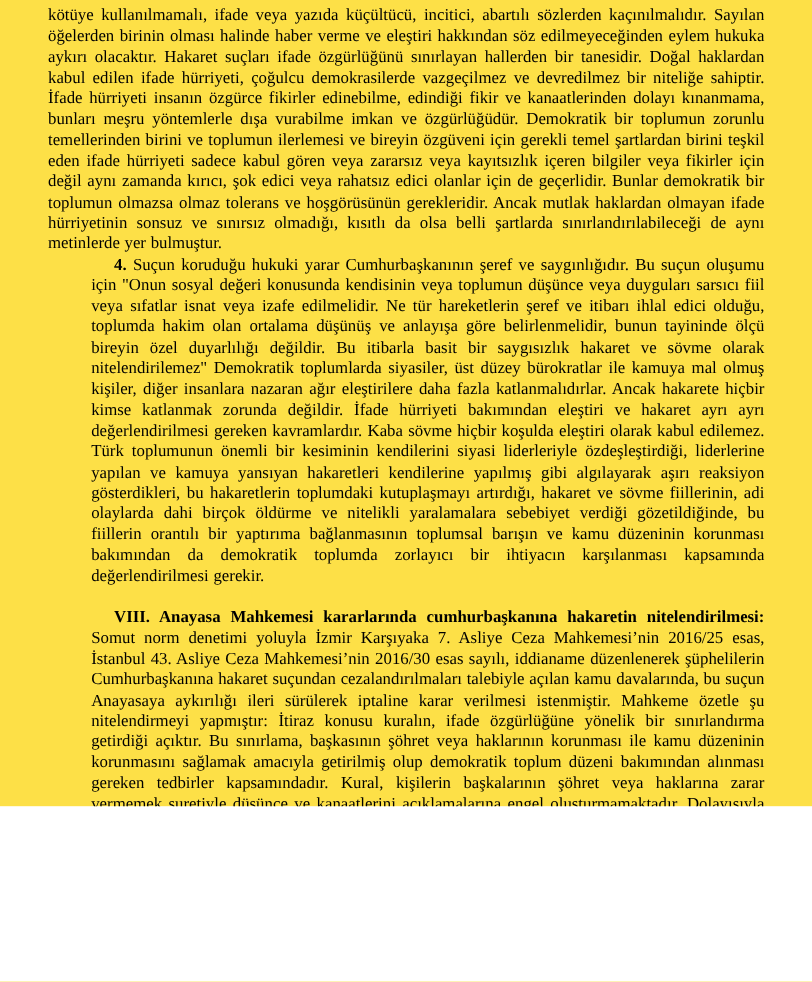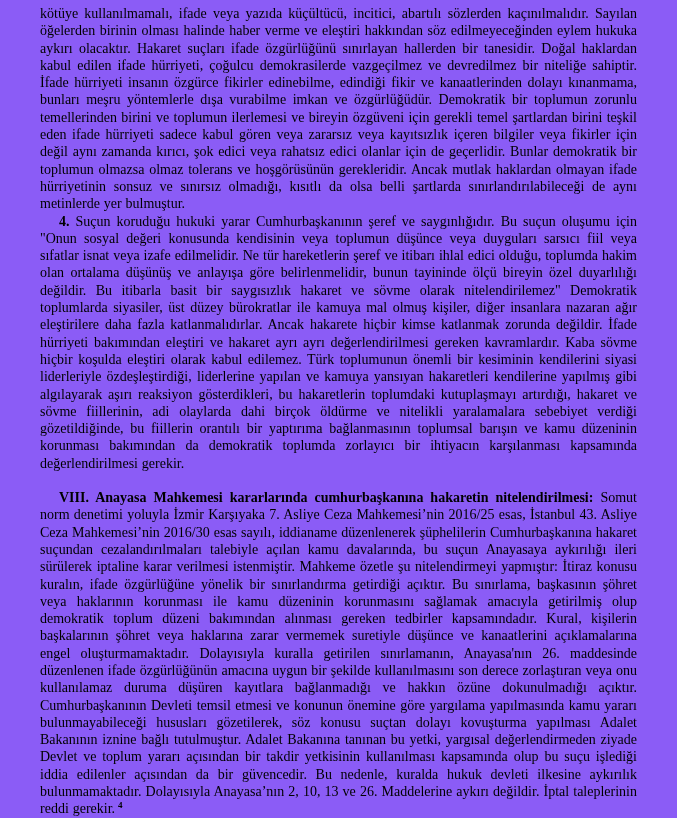--- a/index.html
+++ b/index.html
@@ -3,36 +3,37 @@
   <meta charset="utf-8">
   <style>
     html, body {
       margin: 0;
       padding: 0;
       background: #ffffff;
     }
     .page {
       box-sizing: border-box;
       width: 677px;
-      height: 818px;
-      background: #8b5cf6;
+      height: 672px;
+      background: #fde047;
       color: #000000;
       padding: 5px 40px 0 40px;
       font-family: "Liberation Serif", "DejaVu Serif", serif;
       font-size: 14px;
       line-height: 17.3px;
       overflow: hidden;
     }
     p.para {
       margin: 0;
       text-align: justify;
       word-spacing: 0.4px;
     }
     p.indent {
       text-indent: 19px;
+      margin-left: 36px;
     }
     p.spaced {
       margin-top: 17px;
     }
     .bold {
       font-weight: 700;
     }
     sup.footnote {
       font-size: 9px;
       font-weight: 700;

